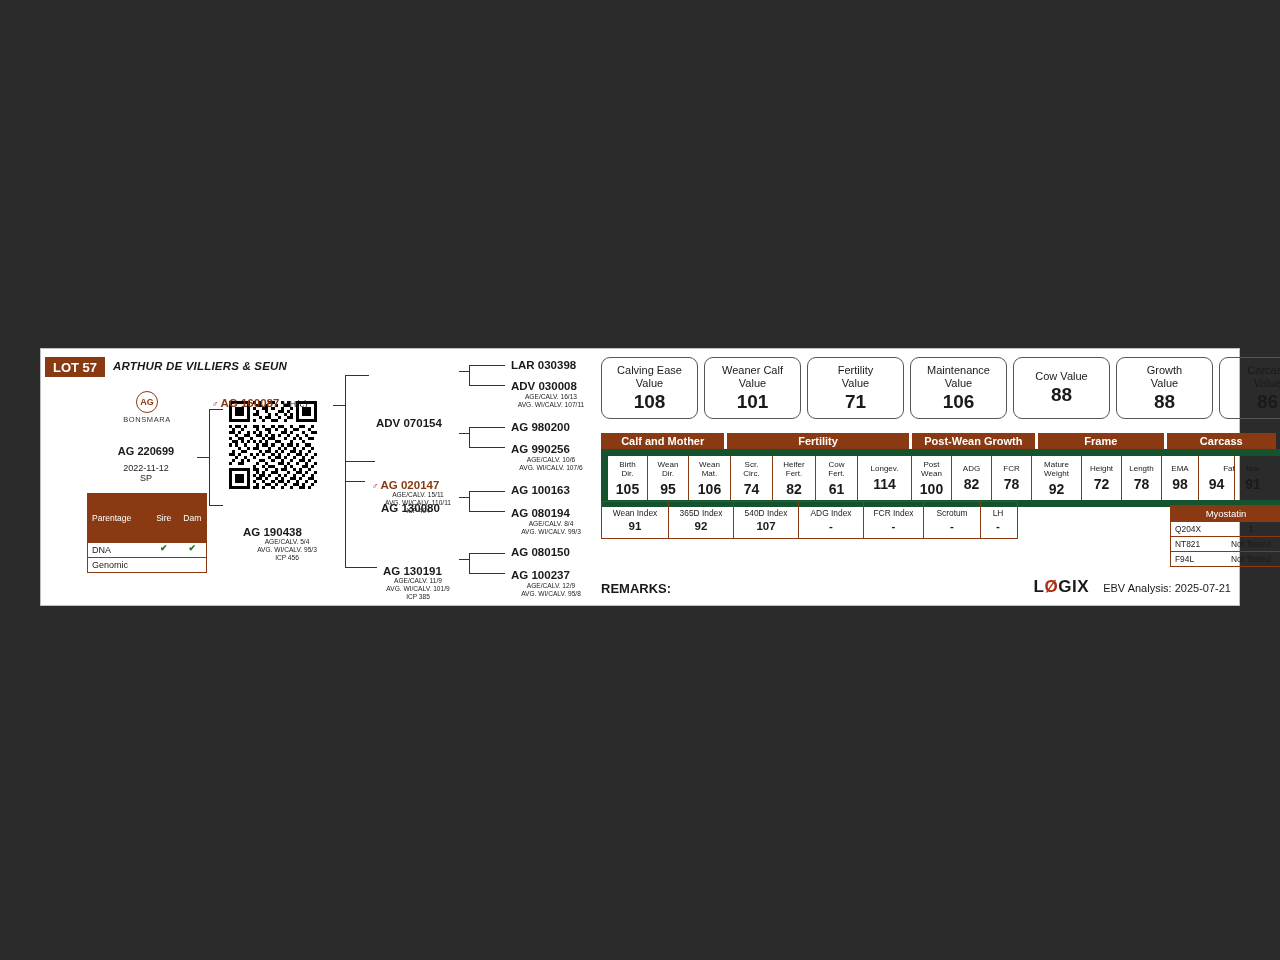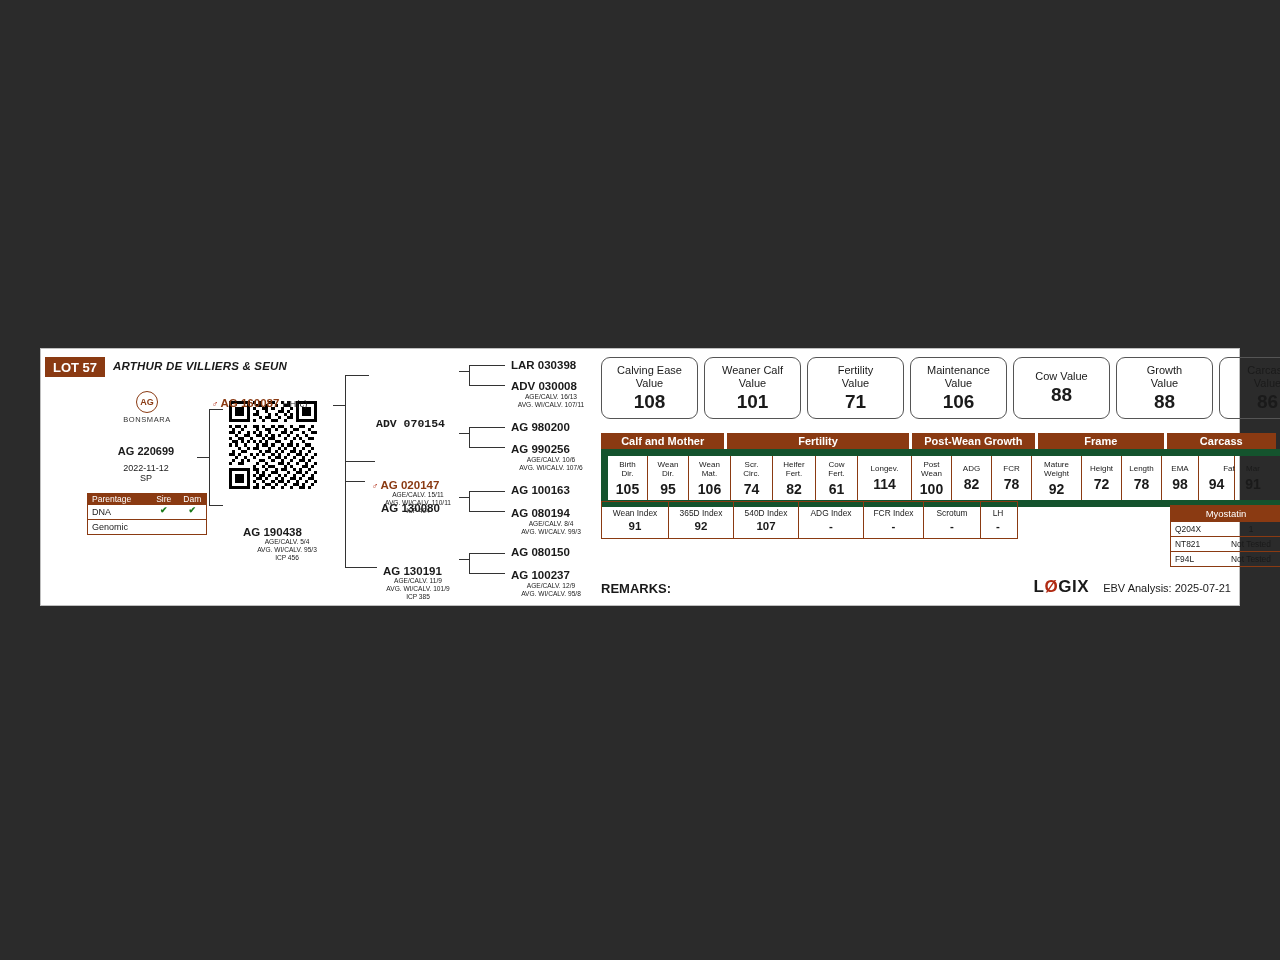--- a/index.html
+++ b/index.html
@@ -21,21 +21,21 @@
   #logo{position:absolute;left:78px;top:42px;width:56px;text-align:center;}
   #logo .circle{width:20px;height:20px;border-radius:50%;border:1.4px solid #8a3a12;margin:0 auto;
       font-size:9px;color:#8a3a12;line-height:20px;font-weight:bold;}
   #logo .nm{font-size:7.5px;letter-spacing:.6px;margin-top:2px;color:#333;}
   #animalid{position:absolute;left:40px;top:96px;width:130px;text-align:center;font-size:11px;font-weight:bold;}
   #animaldate{position:absolute;left:40px;top:114px;width:130px;text-align:center;font-size:9px;}
   #animalsp{position:absolute;left:40px;top:124px;width:130px;text-align:center;font-size:9px;}
   
   #parentage{position:absolute;left:46px;top:144px;width:118px;border:1px solid #8a3a12;}
   #parentage .hdr{background:#8a3a12;color:#fff;font-size:8.5px;display:flex;}
-  #parentage .hdr span{padding:0 0;text-align:center;}
+  #parentage .hdr span{padding:19px 0;text-align:center;}
   #parentage .row{display:flex;border-top:1px solid #8a3a12;font-size:9px;}
   #parentage .row:first-of-type{border-top:none;}
   #parentage .c1{width:58px;padding:2px 0 2px 4px;}
   #parentage .c2{width:30px;text-align:center;color:#1a7a1a;font-weight:bold;}
   #parentage .c3{width:28px;text-align:center;color:#1a7a1a;font-weight:bold;}
   
   #qr{position:absolute;left:188px;top:52px;width:88px;height:88px;}
   #qr svg{display:block;}
   
   .pedname{position:absolute;font-size:11.5px;font-weight:bold;}
@@ -355,21 +355,21 @@
     <div class="pedname" style="left:202px;top:177px;">AG 190438</div>
     <div class="pedsub" style="left:186px;top:189px;width:120px;white-space:pre-line;">AGE/CALV. 5/4
 AVG. WI/CALV. 95/3
 ICP 456</div>
 
     <div class="tick" style="left:156px;top:108px;width:12px;"></div>
     <div class="brkt" style="left:168px;top:60px;height:96px;"></div>
     <div class="tick" style="left:168px;top:60px;width:14px;"></div>
     <div class="tick" style="left:168px;top:156px;width:14px;"></div>
 
-    <div class="pedname" style="left:335px;top:68px;font-family:Liberation Mono, monospace;">ADV 070154</div>
+    <div class="pedname" style="left:335px;top:68px;">ADV 070154</div>
     <div class="pedname brown" style="left:330px;top:130px;">
       <span class="siremark">♂</span>
       <span>AG 020147</span>
     </div>
     <div class="pedsub" style="left:322px;top:142px;width:110px;white-space:pre-line;">AGE/CALV. 15/11
 AVG. WI/CALV. 110/11
 ICP 404</div>
     <div class="pedname" style="left:340px;top:153px;">AG 130080</div>
     <div class="pedname" style="left:342px;top:216px;">AG 130191</div>
     <div class="pedsub" style="left:322px;top:228px;width:110px;white-space:pre-line;">AGE/CALV. 11/9

